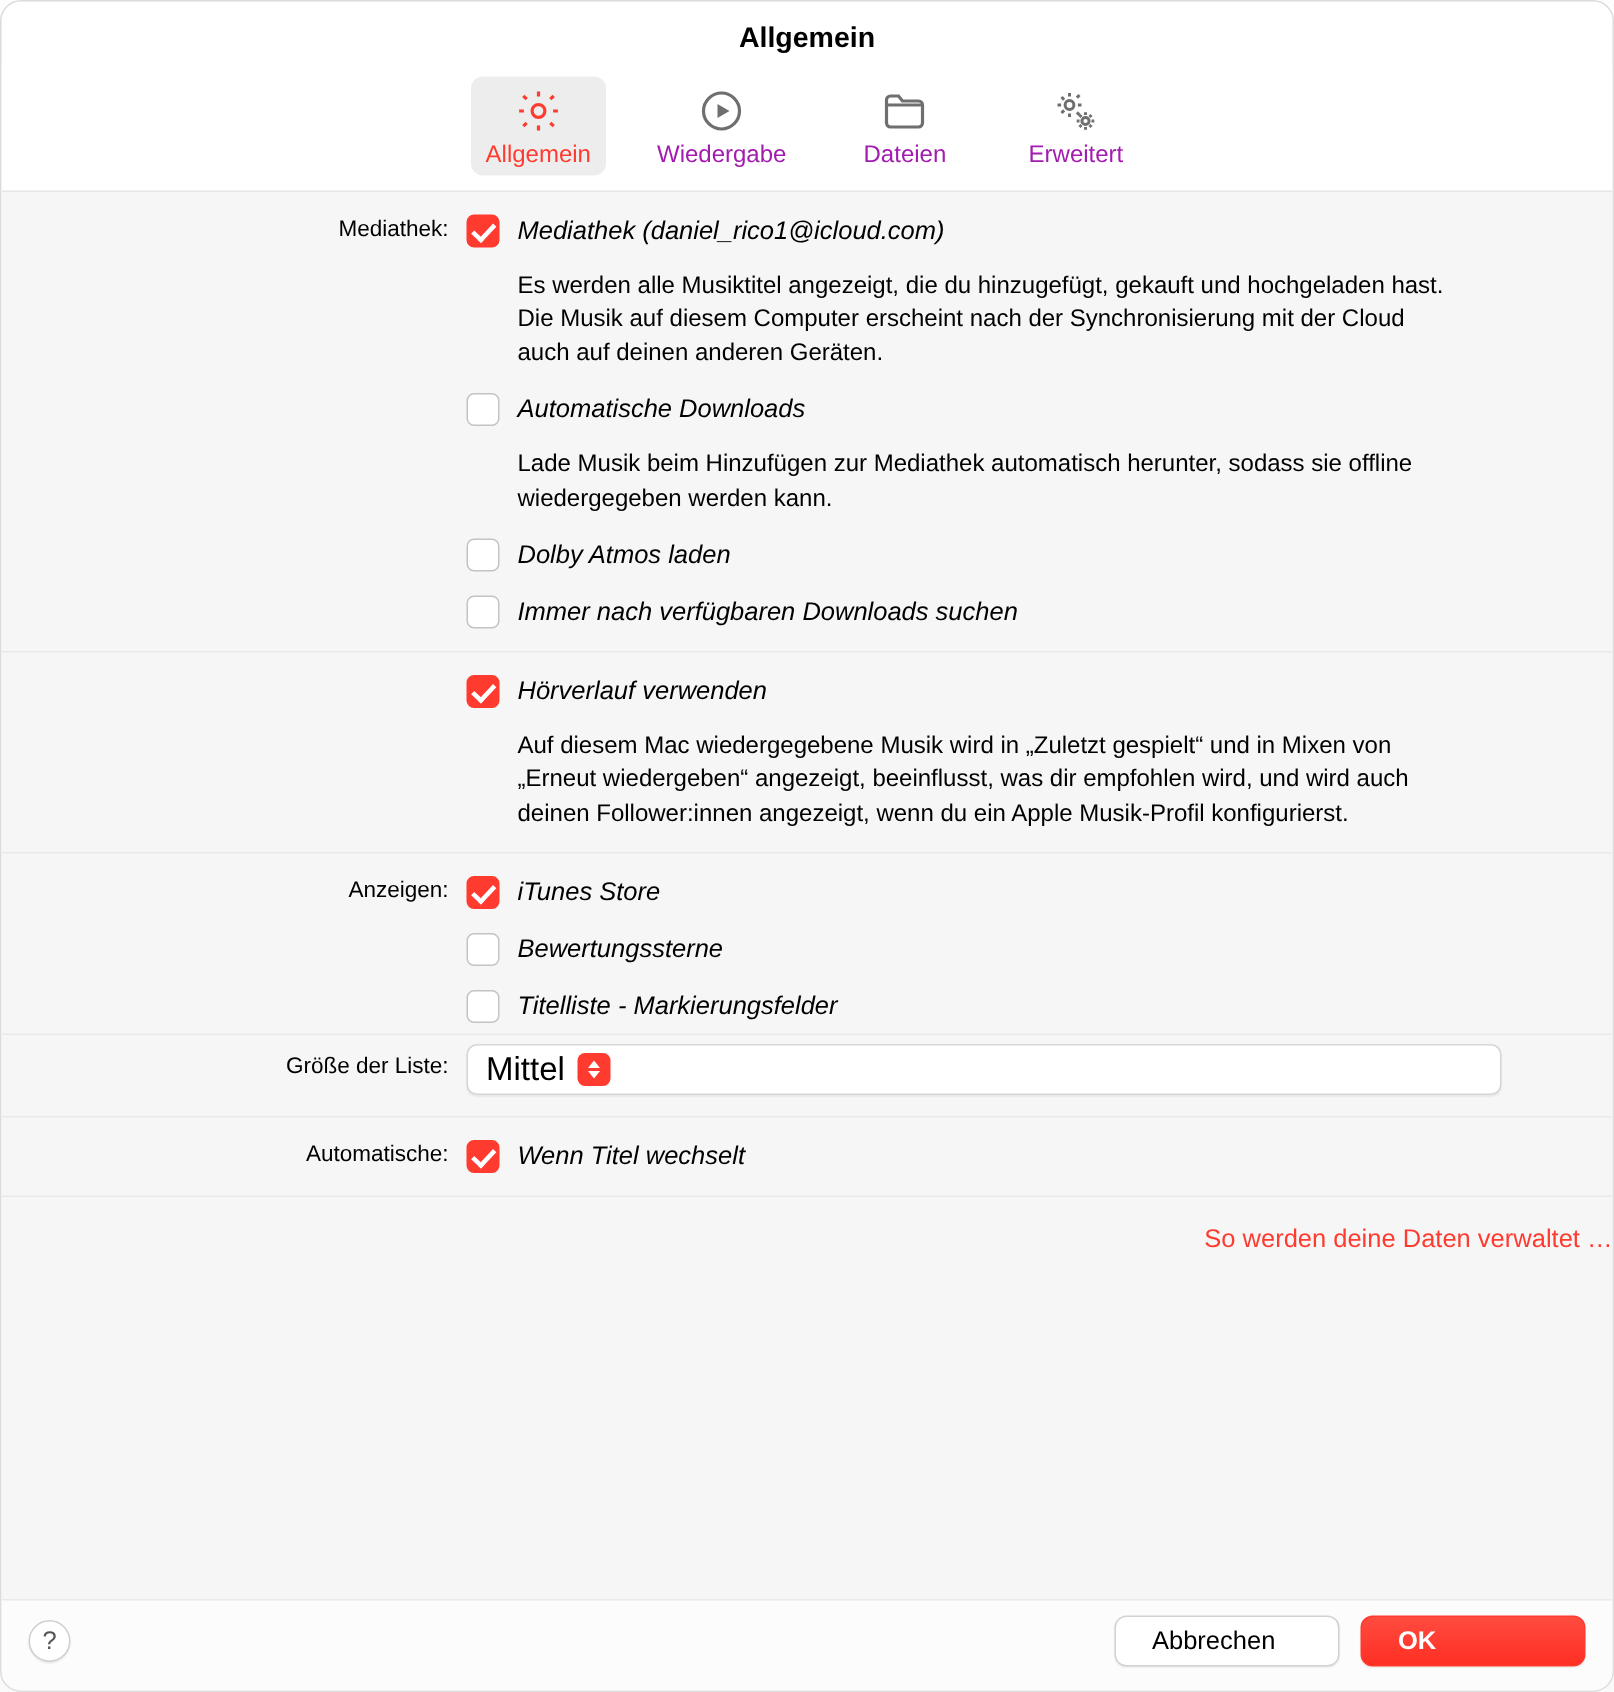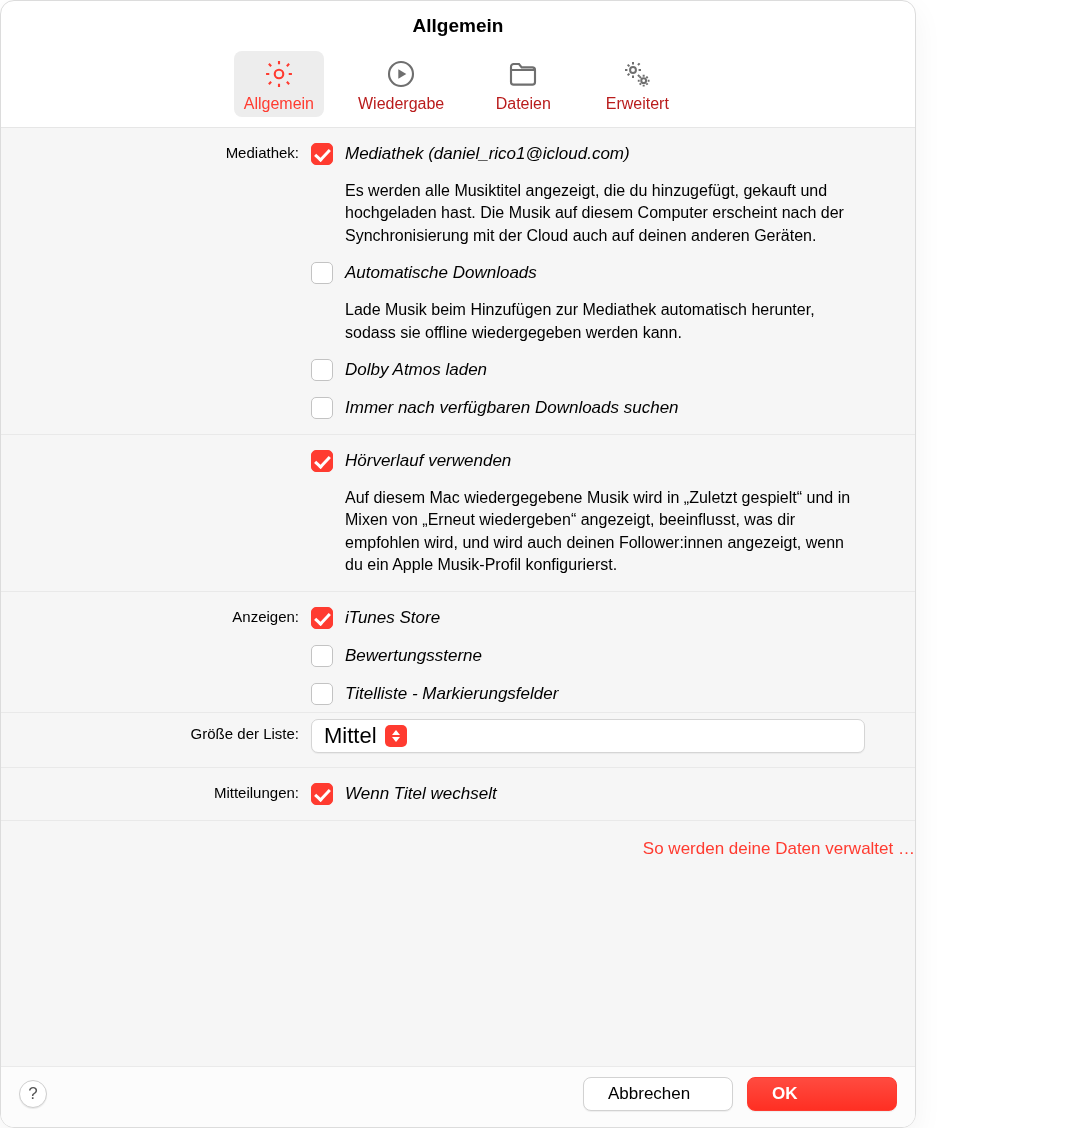--- a/index.html
+++ b/index.html
@@ -4,21 +4,21 @@
 <style>
   * { box-sizing: border-box; }
   body {
     margin: 0;
     font-family: -apple-system, "Helvetica Neue", Arial, sans-serif;
     background: #fff;
     font-size: 17px;
     color: #000;
   }
   .window {
-    width: 916px;
+    width: 1076px;
     height: 1128px;
     background: #fff;
     border: 1px solid #dcdcdc;
     border-radius: 14px;
     display: flex;
     flex-direction: column;
     overflow: hidden;
     box-shadow: 0 10px 30px rgba(0,0,0,0.05);
   }
   .titlebar {
@@ -35,21 +35,21 @@
     border-bottom: 1px solid #e6e6e6;
     background: #fff;
   }
   .tab {
     display: flex;
     flex-direction: column;
     align-items: center;
     gap: 4px;
     padding: 6px 10px 4px;
     border-radius: 8px;
-    color: #b91c1c;
+    color: #a21caf;
     font-size: 16px;
     cursor: pointer;
     min-width: 90px;
   }
   .tab.active {
     background: #ededed;
     color: #ff3b30;
   }
   .tab .ico {
     width: 34px;
@@ -273,21 +273,21 @@
             <span>Mittel</span>
             <span class="stepper">
               <span class="arr up"></span>
                 <span class="arr down"></span>
             </span>
           </div>
         </div>
       </div>
 
       <div class="row">
-        <div class="label-col">Mitteilungen:</div>
+        <div class="label-col">Automatische:</div>
         <div class="ctrl-col">
           <div class="chk-line">
             <div class="chk checked"></div>
             <div class="chk-label">Wenn Titel wechselt</div>
           </div>
         </div>
       </div>
 
       <div class="link-row">
         <span class="link">So werden deine Daten verwaltet …</span>

